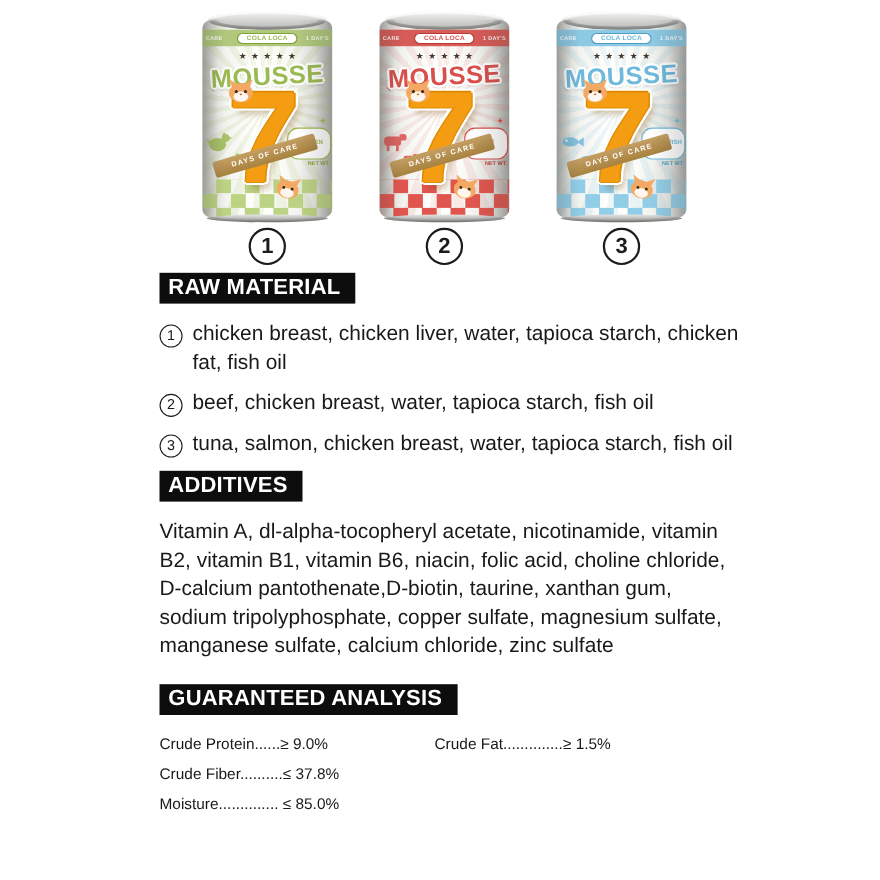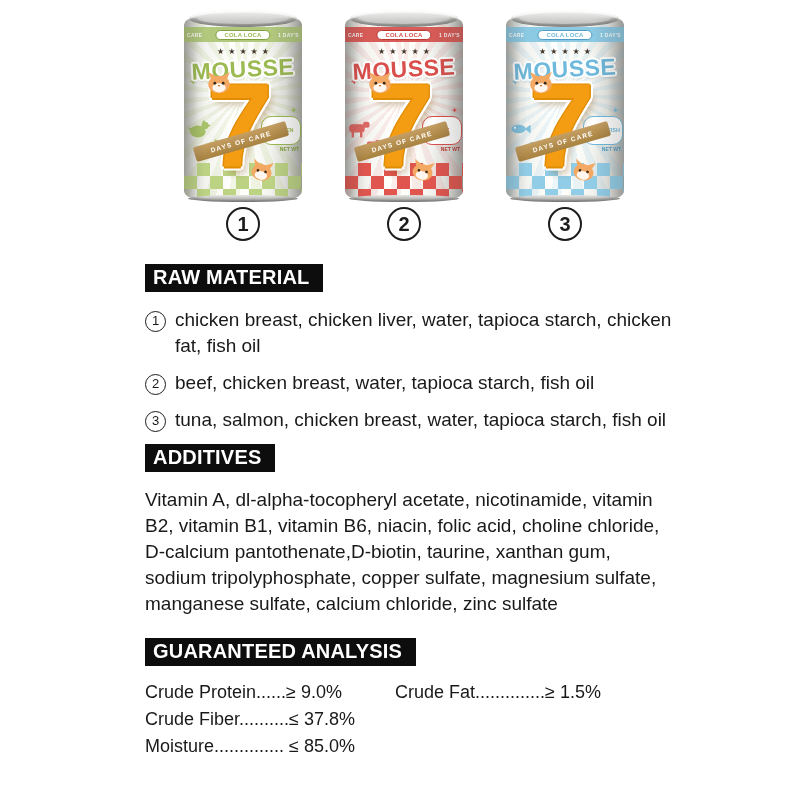--- a/index.html
+++ b/index.html
@@ -62,33 +62,33 @@
   .can-rim{position:absolute;bottom:0;left:4px;right:4px;height:7px;border-radius:50%;z-index:5;
            background:linear-gradient(180deg,#e5e5e3,#9b9b99);box-shadow:inset 0 -2px 2px rgba(0,0,0,.25);}
 
   
   .badges{position:absolute;top:207px;left:184px;display:flex;gap:43px;}
   .badge-cell{width:118px;display:flex;justify-content:center;}
   .badge{width:30px;height:30px;border:2.5px solid #1c1c1c;border-radius:50%;display:flex;align-items:center;
          justify-content:center;font-size:20px;font-weight:600;color:#1c1c1c;}
 
   
-  .content{position:absolute;left:145px;top:264px;width:528px;}
+  .content{position:absolute;left:145px;top:248px;width:528px;}
   .sec-header{display:inline-block;background:#0d0d0d;color:#ffffff;font-size:20px;font-weight:bold;
               padding:2px 14px 3px 8px;letter-spacing:.2px;}
   .raw-list{margin-top:15px;}
   .ing{display:flex;gap:9px;font-size:19px;line-height:26px;margin-bottom:11px;}
   .ing-num{flex:none;width:19px;height:19px;border:1.5px solid #1c1c1c;border-radius:50%;font-size:13px;
            display:flex;align-items:center;justify-content:center;margin-top:3.5px;}
   .additives-sec{margin-top:0;}
   .additives-text{margin-top:15px;font-size:19px;line-height:26px;}
   .analysis-sec{margin-top:21px;}
   .analysis-cols{margin-top:13px;display:flex;}
   .col-left{width:250px;} .col-right{flex:1;}
-  .arow{font-size:18px;line-height:27px;white-space:nowrap;}
+  .arow{font-size:14px;line-height:27px;white-space:nowrap;}
 </style>
 </head>
 <body>
 
 <div class="page">
 
   <div class="cans">
 
     <div class="can" style="--theme:#9cba52;--band:#b1c87d;--checker:#bdd384;--burst:rgba(156,186,82,.13);--dark:#7fa03c">
       <div class="can-lid"></div>

